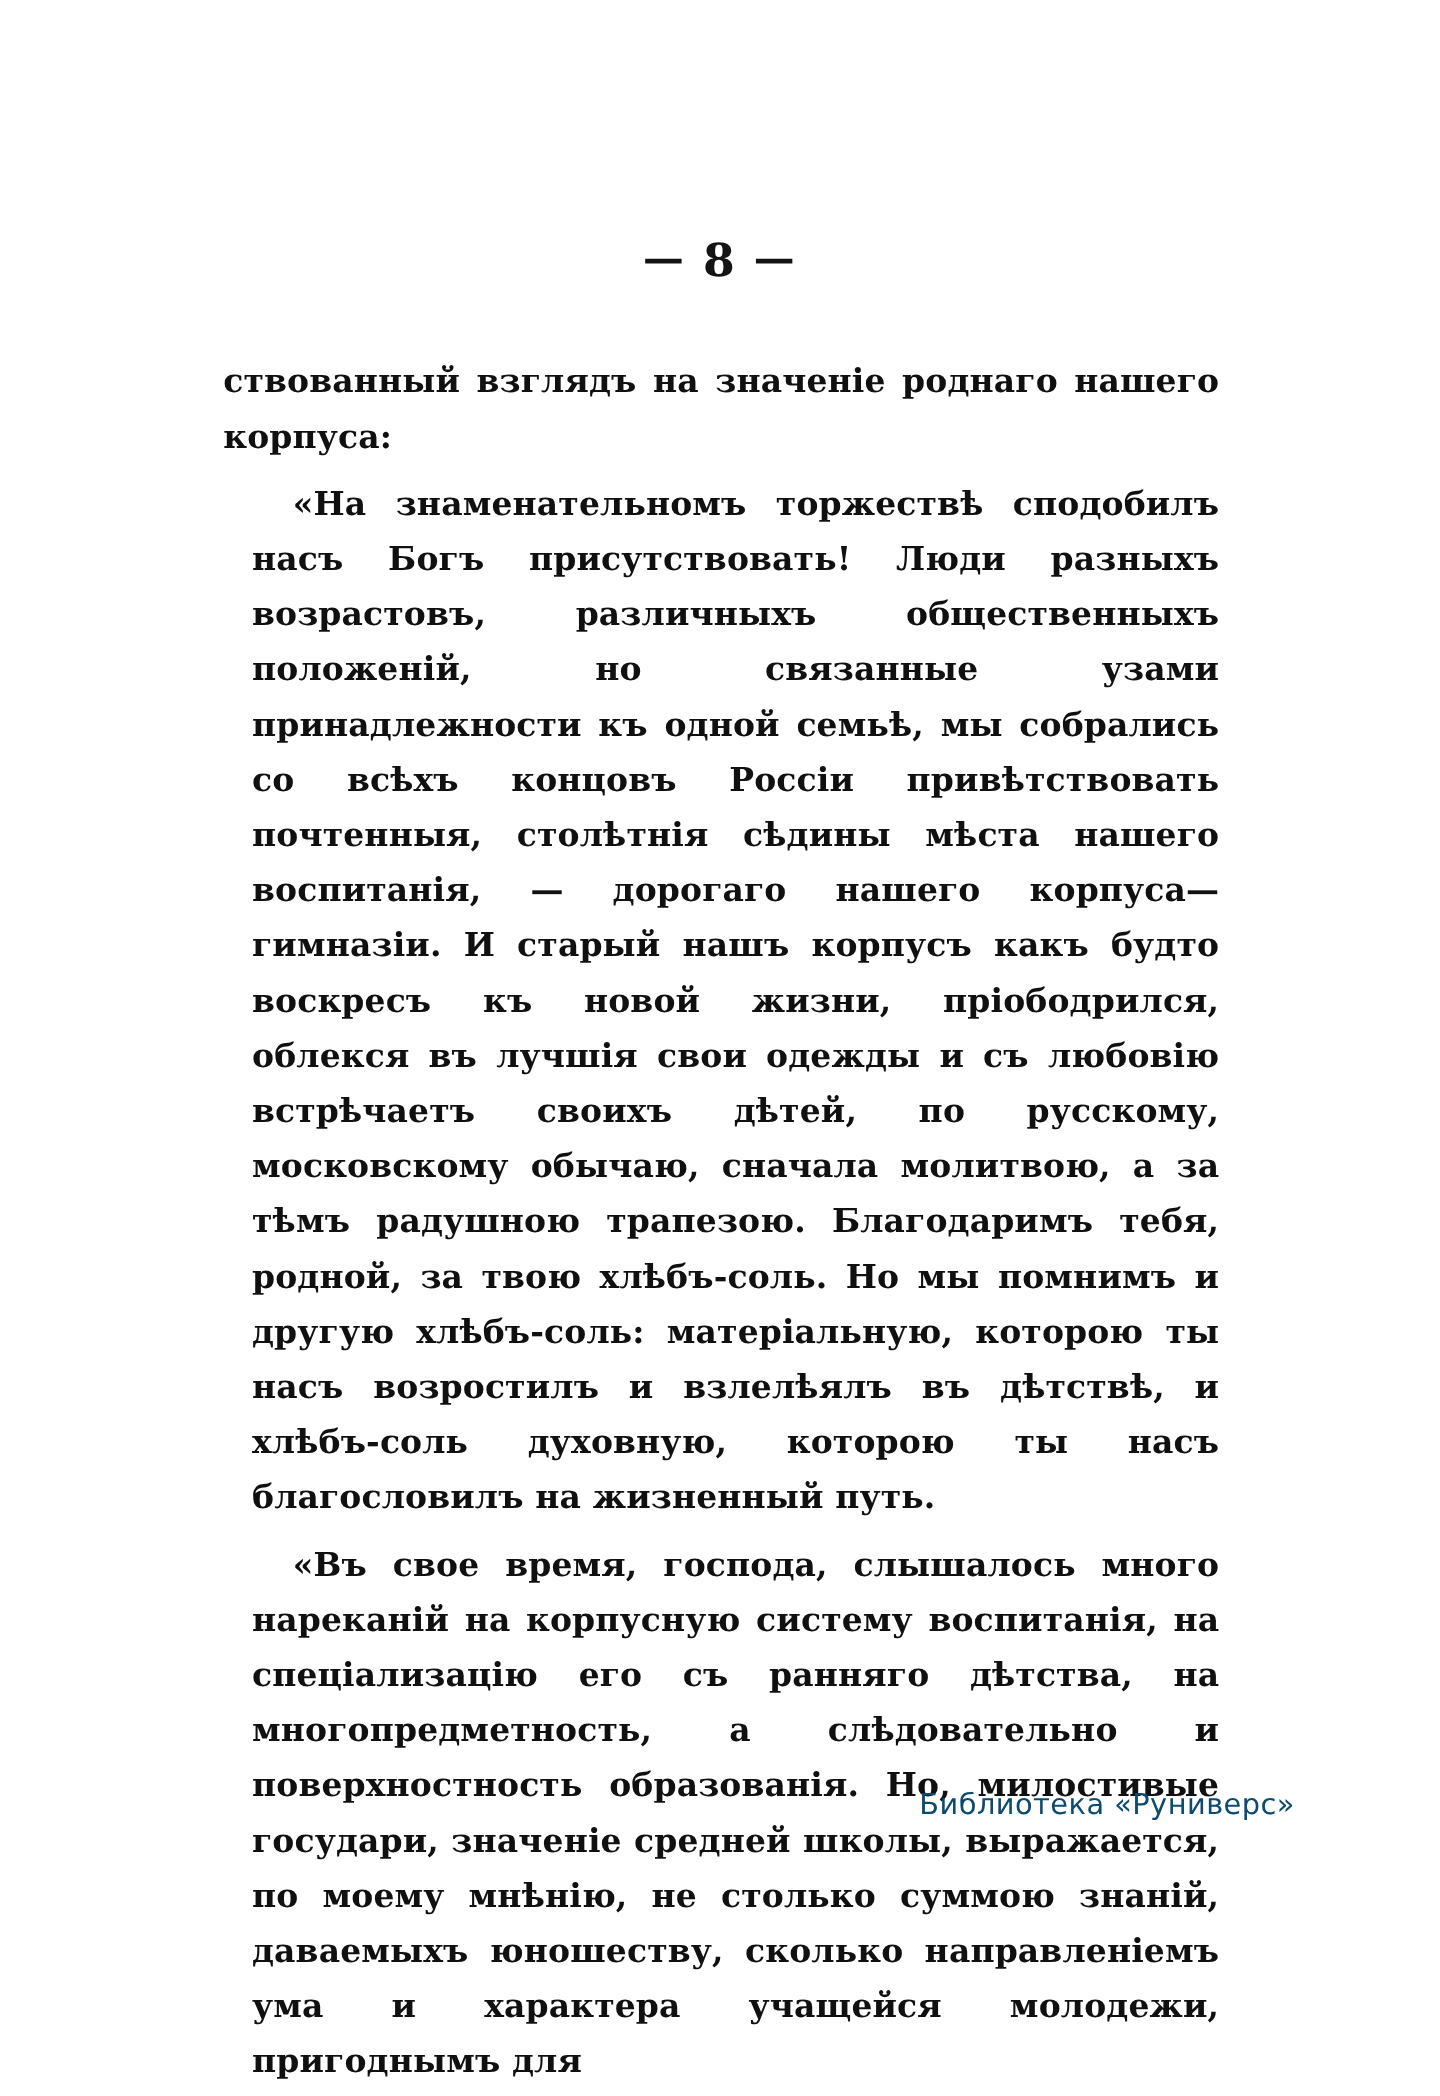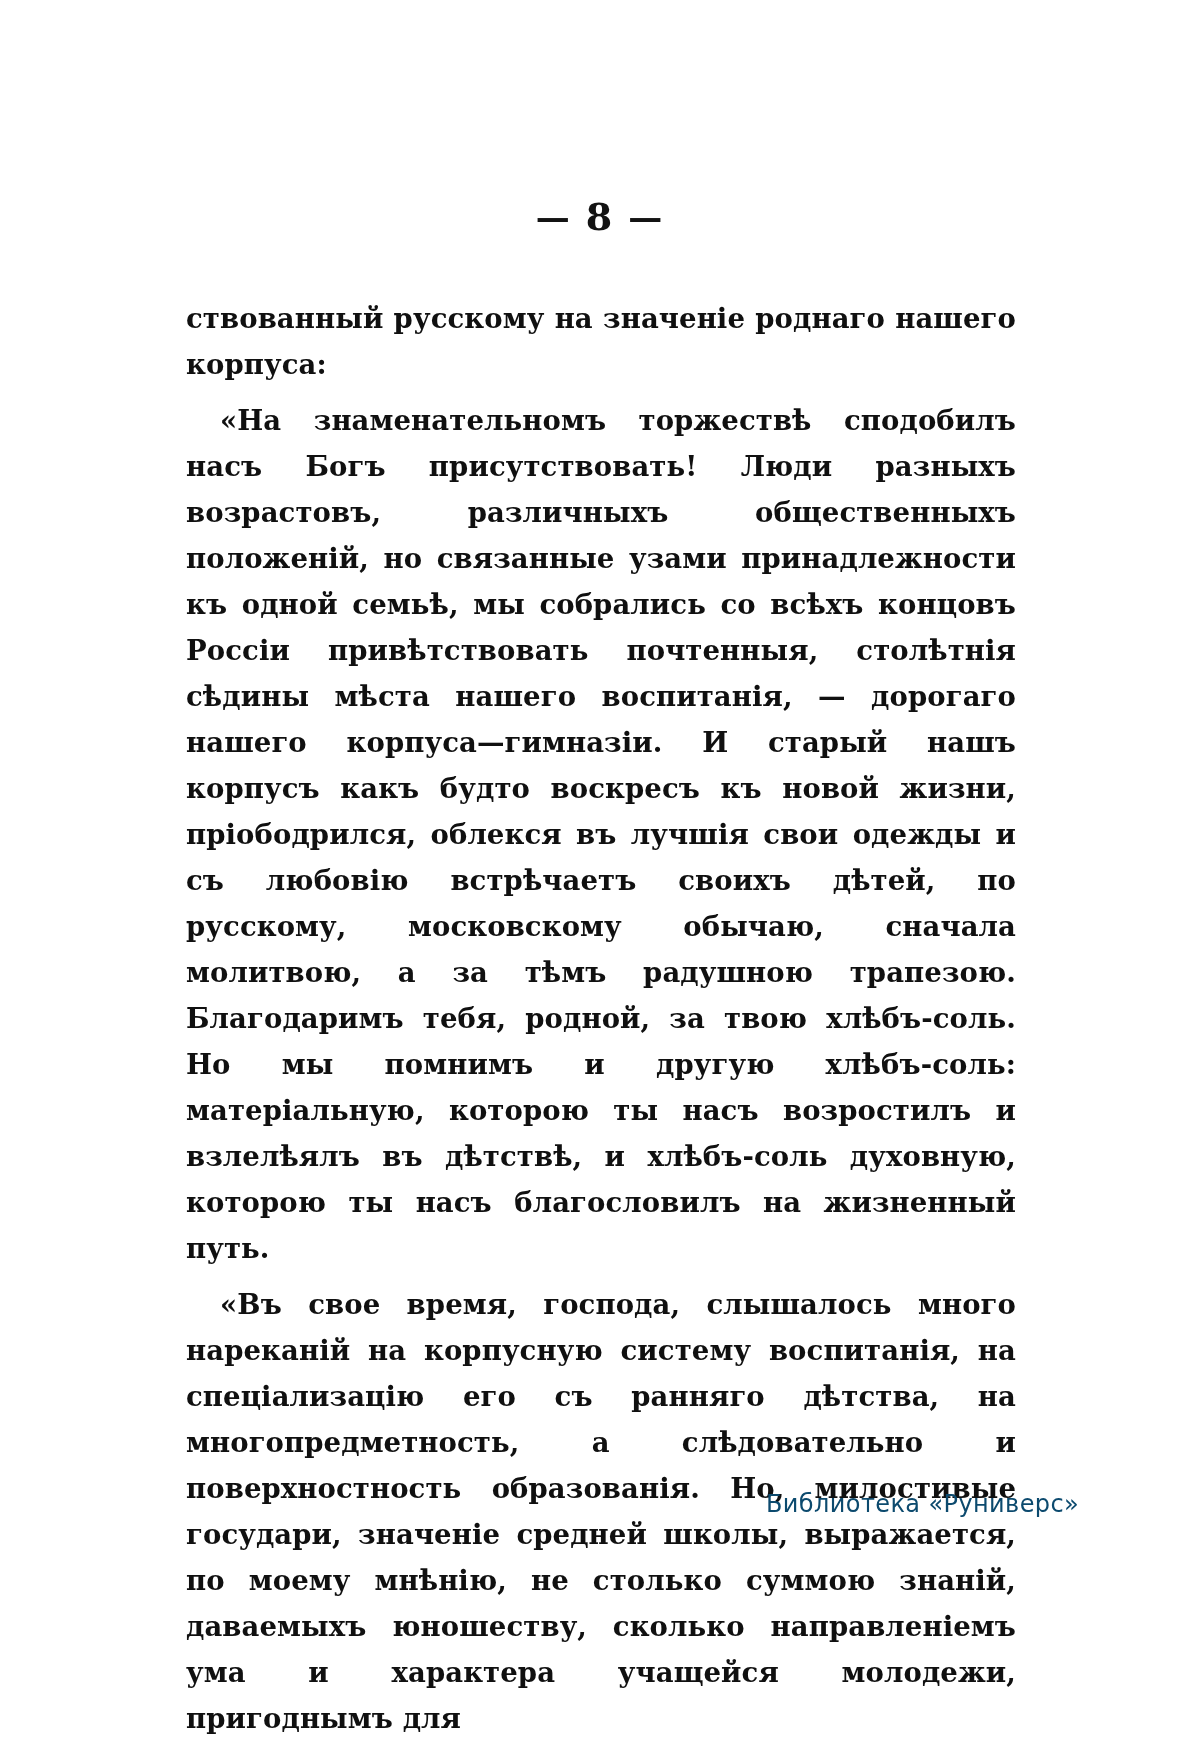--- a/index.html
+++ b/index.html
@@ -62,20 +62,21 @@
   p.lead {
     text-indent: 0;
   }
   p.quote-start {
     text-indent: 34px;
     margin-top: 14px;
   }
   p.quote-cont {
     text-indent: 34px;
     margin-top: 10px;
+    margin-left: 24px;
   }
   .watermark {
     position: absolute;
     left: 766px;
     top: 1490px;
     font-family: "DejaVu Sans", sans-serif;
     font-size: 24px;
     color: #0c4a6e;
     letter-spacing: 0.4px;
     font-weight: 400;
@@ -84,20 +85,20 @@
 </head>
 <body>
 
 <div class="page">
 
   <div class="page-header">
     <span class="dash">—</span><span class="page-number">8</span><span class="dash">—</span>
   </div>
 
   <div class="text-block">
-    <p class="lead">ствованный русскому на значеніе роднаго нашего корпуса:</p>
+    <p class="lead">ствованный взглядъ на значеніе роднаго нашего корпуса:</p>
     <p class="quote-cont">«На знаменательномъ торжествѣ сподобилъ насъ Богъ присутствовать! Люди разныхъ возрастовъ, различныхъ общественныхъ положеній, но связанные узами принадлежности къ одной семьѣ, мы собрались со всѣхъ концовъ Россіи привѣтствовать почтенныя, столѣтнія сѣдины мѣста нашего воспитанія, — дорогаго нашего корпуса—гимназіи. И старый нашъ корпусъ какъ будто воскресъ къ новой жизни, пріободрился, облекся въ лучшія свои одежды и съ любовію встрѣчаетъ своихъ дѣтей, по русскому, московскому обычаю, сначала молитвою, а за тѣмъ радушною трапезою. Благодаримъ тебя, родной, за твою хлѣбъ-соль. Но мы помнимъ и другую хлѣбъ-соль: матеріальную, которою ты насъ возростилъ и взлелѣялъ въ дѣтствѣ, и хлѣбъ-соль духовную, которою ты насъ благословилъ на жизненный путь.</p>
     <p class="quote-cont">«Въ свое время, господа, слышалось много нареканій на корпусную систему воспитанія, на спеціализацію его съ ранняго дѣтства, на многопредметность, а слѣдовательно и поверхностность образованія. Но, милостивые государи, значеніе средней школы, выражается, по моему мнѣнію, не столько суммою знаній, даваемыхъ юношеству, сколько направленіемъ ума и характера учащейся молодежи, пригоднымъ для</p>
   </div>
 
   <div class="watermark">Библиотека «Руниверс»</div>
 
 </div>
 
 </body></html>

